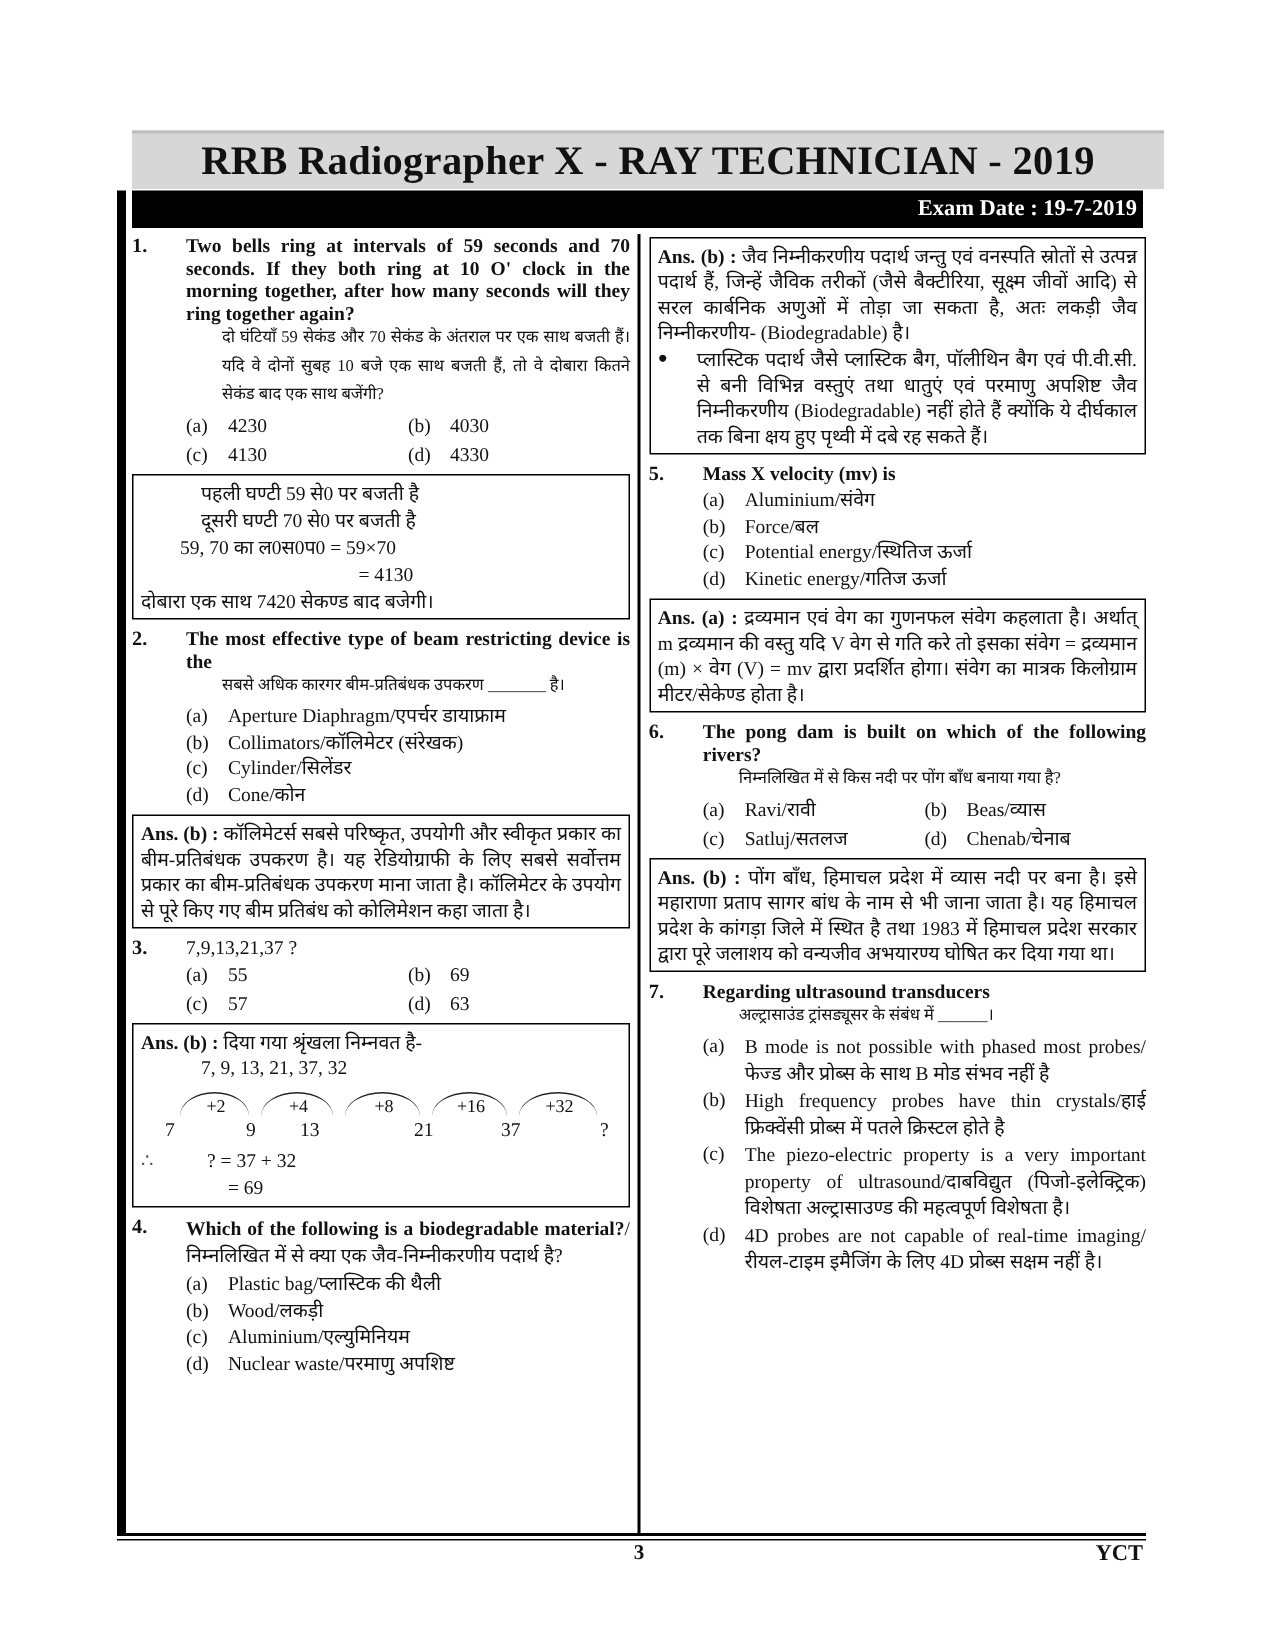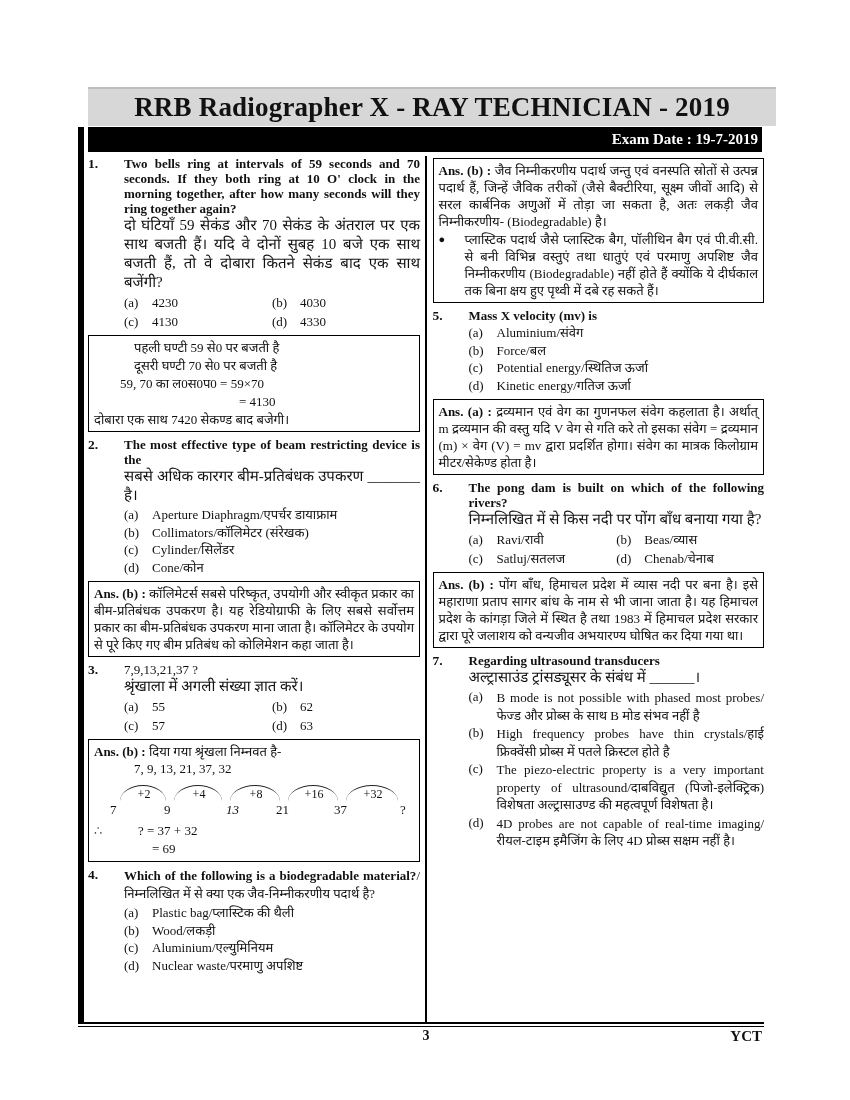--- a/index.html
+++ b/index.html
@@ -20,21 +20,21 @@
   .col{box-sizing:border-box;}
   .col-left{width:337px;padding-right:5px;}
   .col-divider{width:1.5px;background:#000;}
   .col-right{flex:1;padding-left:6px;}
   
   .question{display:flex;margin-bottom:4px;}
   .q-num{width:36px;flex:0 0 36px;font-weight:bold;font-size:13.5px;line-height:15px;}
   .q-body{flex:1;min-width:0;}
   .q-en{font-weight:bold;font-size:13px;line-height:15px;text-align:justify;}
   .q-en2{font-weight:normal;font-size:13px;line-height:15px;}
-  .q-hi{font-size:15px;line-height:19px;text-align:justify;}
+  .q-hi{font-size:11px;line-height:19px;text-align:justify;margin-left:24px;}
   .q-mix{font-size:13px;line-height:18px;text-align:justify;}
   .q-mix .en-inline{font-weight:bold;}
   .opts{margin-top:2px;}
   .opts-2col{display:grid;grid-template-columns:1fr 1fr;}
   .opt{display:flex;font-size:13px;line-height:16.5px;margin:1px 0;}
   .opt .m{flex:0 0 28px;}
   .opt .t{flex:1;min-width:0;}
   .opt7 .t{line-height:17.5px;}
   
   .ans-box{border:1.6px solid #000;padding:3px 5px;margin:2px 0 5px 0;}
@@ -141,29 +141,28 @@
       </div>
 
       <div class="ans-box">
         <div class="ans-text just"><b class="ans-label">Ans. (b) :</b> <span>कॉलिमेटर्स सबसे परिष्कृत, उपयोगी और स्वीकृत प्रकार का बीम-प्रतिबंधक उपकरण है। यह रेडियोग्राफी के लिए सबसे सर्वोत्तम प्रकार का बीम-प्रतिबंधक उपकरण माना जाता है। कॉलिमेटर के उपयोग से पूरे किए गए बीम प्रतिबंध को कोलिमेशन कहा जाता है।</span></div>
       </div>
 
       <div class="question">
         <div class="q-num">3.</div>
         <div class="q-body">
           <div class="q-en2">7,9,13,21,37 ?</div>
-          <div class="q-hi">श्रृंखाला में अगली संख्या ज्ञात करें।</div>
           <div class="opts opts-2col">
             <div class="opt">
                 <span class="m">(a)</span>
                 <span class="t">55</span>
               </div>
             <div class="opt">
                 <span class="m">(b)</span>
-                <span class="t">62</span>
+                <span class="t">69</span>
               </div>
             <div class="opt">
                 <span class="m">(c)</span>
                 <span class="t">57</span>
               </div>
             <div class="opt">
                 <span class="m">(d)</span>
                 <span class="t">63</span>
               </div>
           </div>
@@ -179,21 +178,21 @@
           <span class="arc" style="left:122px;width:50px;"></span>
           <span class="arc" style="left:180px;width:50px;"></span>
           <span class="arc" style="left:238px;width:52px;"></span>
           <span class="sd" style="left:36px;">+2</span>
           <span class="sd" style="left:91px;">+4</span>
           <span class="sd" style="left:148px;">+8</span>
           <span class="sd" style="left:206px;">+16</span>
           <span class="sd" style="left:265px;">+32</span>
           <span class="sn" style="left:2px;">7</span>
           <span class="sn" style="left:56px;">9</span>
-          <span class="sn" style="left:118px;font-style:italic;">13</span>
+          <span class="sn" style="left:92px;">13</span>
           <span class="sn" style="left:168px;">21</span>
           <span class="sn" style="left:226px;">37</span>
           <span class="sn" style="left:292px;">?</span>
         </div>
         <div class="ans-therefore">
           <span class="th">∴</span>
           <span>? = 37 + 32</span>
         </div>
         <div class="ans-res">= 69</div>
       </div>

